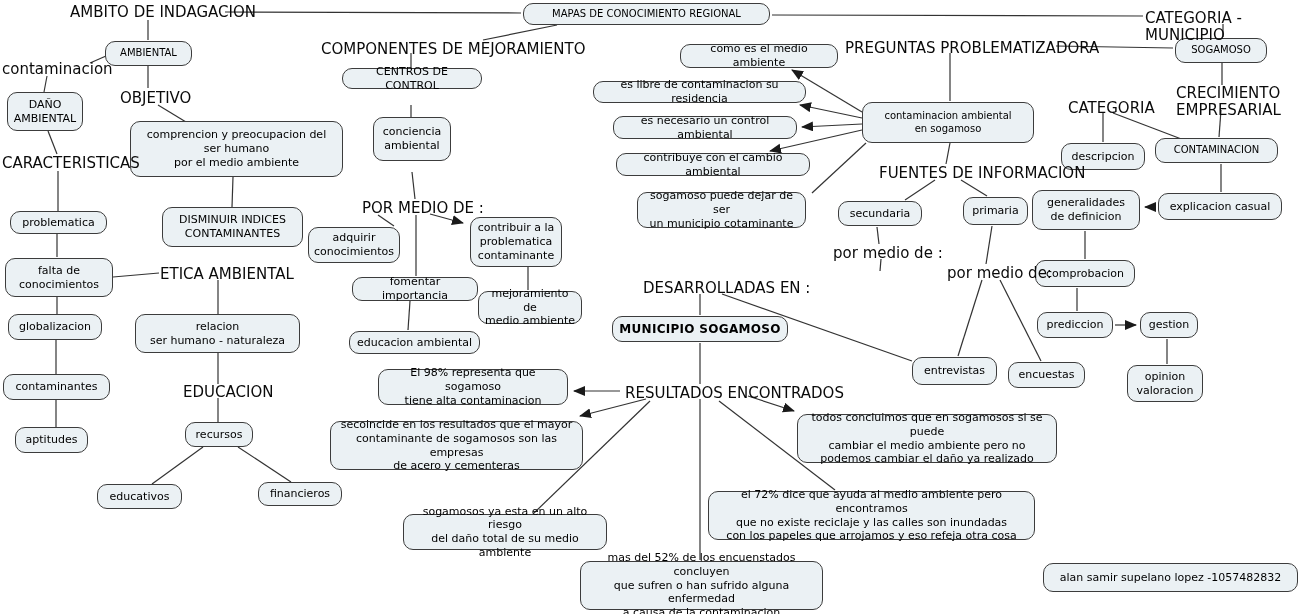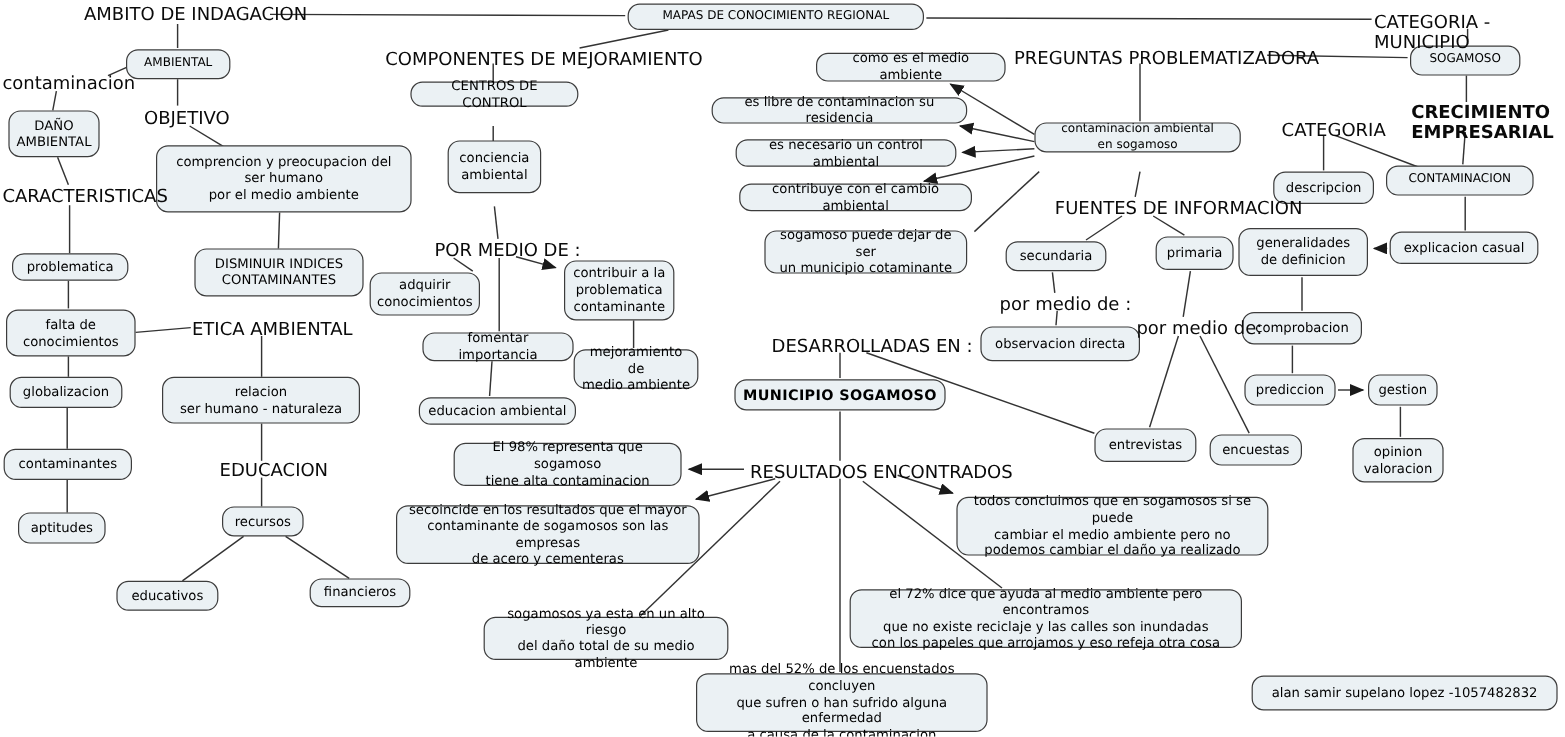--- a/index.html
+++ b/index.html
@@ -12,21 +12,21 @@
     display:flex;align-items:center;justify-content:center;
     text-align:center;font-size:11px;line-height:1.25;white-space:pre-line;
     padding:2px 5px;z-index:2;
   }
   .node.big{font-size:10px;}
   .node.bold{font-weight:bold;font-size:12px;letter-spacing:.3px;}
   .lbl{
     position:absolute;font-size:15px;line-height:1.15;white-space:pre-line;
     z-index:2;color:#0a0a0a;
   }
-  .lbl.center{text-align:center;font-weight:bold;}
+  .lbl.center{text-align:center;}
 </style>
 </head>
 <body>
 
 <div id="map">
 
   <svg id="edges" viewBox="0 0 1304 614" xmlns="http://www.w3.org/2000/svg">
     <defs>
       <marker id="ah" markerUnits="userSpaceOnUse" markerWidth="14" markerHeight="11" refX="11" refY="5" orient="auto">
         <path d="M0,0 L12,5 L0,10 Z" fill="#1a1a1a"></path>
@@ -131,25 +131,24 @@
   <div class="node" style="left:352px;top:277px;width:126px;height:24px">fomentar importancia</div>
   <div class="node" style="left:478px;top:291px;width:104px;height:33px">mejoramiento de
 medio ambiente</div>
   <div class="node" style="left:349px;top:331px;width:131px;height:23px">educacion ambiental</div>
   <div class="node" style="left:680px;top:44px;width:158px;height:24px">como es el medio ambiente</div>
   <div class="node" style="left:593px;top:81px;width:213px;height:22px">es libre de contaminacion su residencia</div>
   <div class="node" style="left:613px;top:116px;width:184px;height:23px">es necesario un control ambiental</div>
   <div class="node" style="left:616px;top:153px;width:194px;height:23px">contribuye con el cambio ambiental</div>
   <div class="node" style="left:637px;top:192px;width:169px;height:36px">sogamoso puede dejar de ser
 un municipio cotaminante</div>
-  <div class="node big" style="left:862px;top:102px;width:172px;height:25px">contaminacion ambiental
+  <div class="node big" style="left:862px;top:102px;width:172px;height:41px">contaminacion ambiental
 en sogamoso</div>
   <div class="node" style="left:838px;top:201px;width:84px;height:25px">secundaria</div>
   <div class="node" style="left:963px;top:197px;width:65px;height:28px">primaria</div>
-  <div class="node" style="left:817px;top:272px;width:133px;height:29px">observacion directa</div>
   <div class="node bold" style="left:612px;top:316px;width:176px;height:26px">MUNICIPIO SOGAMOSO</div>
   <div class="node" style="left:912px;top:357px;width:85px;height:28px">entrevistas</div>
   <div class="node" style="left:1008px;top:362px;width:77px;height:26px">encuestas</div>
   <div class="node big" style="left:1175px;top:38px;width:92px;height:25px">SOGAMOSO</div>
   <div class="node" style="left:1061px;top:143px;width:84px;height:27px">descripcion</div>
   <div class="node big" style="left:1155px;top:138px;width:123px;height:25px">CONTAMINACION</div>
   <div class="node" style="left:1158px;top:193px;width:124px;height:27px">explicacion casual</div>
   <div class="node" style="left:1032px;top:190px;width:108px;height:40px">generalidades
 de definicion</div>
   <div class="node" style="left:1035px;top:260px;width:100px;height:27px">comprobacion</div>

